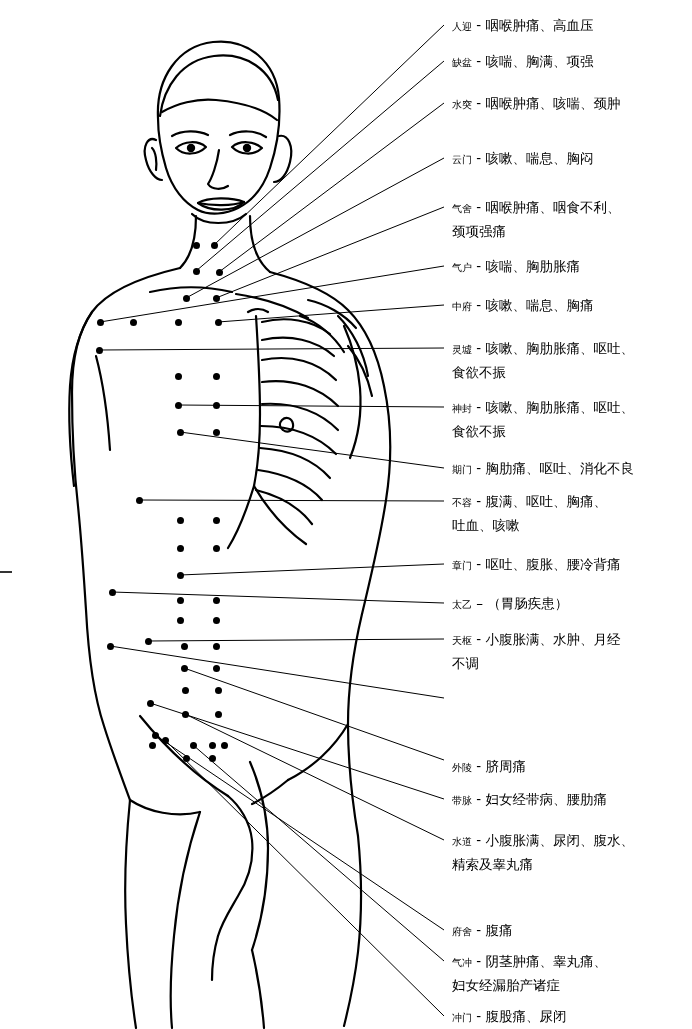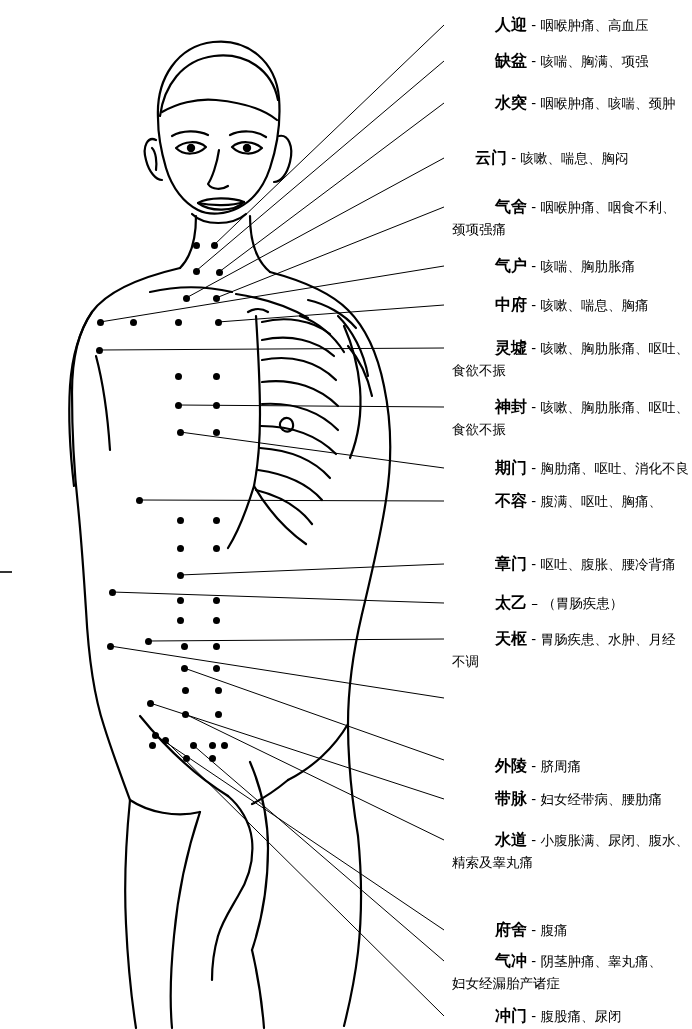--- a/index.html
+++ b/index.html
@@ -32,23 +32,22 @@
     height: 1029px;
   }
   .label {
     position: absolute;
     font-size: 13.5px;
     line-height: 22px;
     color: #000000;
     white-space: nowrap;
   }
   .label .pt {
-    font-weight: bold;
-    font-size: 16px;
-    margin-left: 43px;
+    font-weight: normal;
+    font-size: 10px;
   }
   .label .sep {
     font-weight: normal;
   }
   .label .desc {
     font-weight: normal;
   }
   .label .line2 {
     display: block;
   }
@@ -236,31 +235,31 @@
       <div class="dot" style="left: 185px; top: 714px;"></div>
       <div class="dot" style="left: 218px; top: 714px;"></div>
       <div class="dot" style="left: 193px; top: 745px;"></div>
       <div class="dot" style="left: 212px; top: 745px;"></div>
       <div class="dot" style="left: 224px; top: 745px;"></div>
       <div class="dot" style="left: 186px; top: 758px;"></div>
       <div class="dot" style="left: 212px; top: 758px;"></div>
       <div class="label" style="left: 452px; top: 14px;"><span class="pt">人迎</span><span class="sep"> - </span><span class="desc">咽喉肿痛、高血压</span></div>
       <div class="label" style="left: 452px; top: 50px;"><span class="pt">缺盆</span><span class="sep"> - </span><span class="desc">咳喘、胸满、项强</span></div>
       <div class="label" style="left: 452px; top: 92px;"><span class="pt">水突</span><span class="sep"> - </span><span class="desc">咽喉肿痛、咳喘、颈肿</span></div>
-      <div class="label" style="left: 432px; top: 147px;"><span class="pt">云门</span><span class="sep"> - </span><span class="desc">咳嗽、喘息、胸闷</span></div>
+      <div class="label" style="left: 452px; top: 147px;"><span class="pt">云门</span><span class="sep"> - </span><span class="desc">咳嗽、喘息、胸闷</span></div>
       <div class="label" style="left: 452px; top: 196px;"><span class="pt">气舍</span><span class="sep"> - </span><span class="desc">咽喉肿痛、咽食不利、</span><span class="desc line2">颈项强痛</span></div>
       <div class="label" style="left: 452px; top: 294px;"><span class="pt">中府</span><span class="sep"> - </span><span class="desc">咳嗽、喘息、胸痛</span></div>
       <div class="label" style="left: 452px; top: 255px;"><span class="pt">气户</span><span class="sep"> - </span><span class="desc">咳喘、胸肋胀痛</span></div>
       <div class="label" style="left: 452px; top: 337px;"><span class="pt">灵墟</span><span class="sep"> - </span><span class="desc">咳嗽、胸肋胀痛、呕吐、</span><span class="desc line2">食欲不振</span></div>
       <div class="label" style="left: 452px; top: 396px;"><span class="pt">神封</span><span class="sep"> - </span><span class="desc">咳嗽、胸肋胀痛、呕吐、</span><span class="desc line2">食欲不振</span></div>
       <div class="label" style="left: 452px; top: 457px; text-align: right;"><span class="pt">期门</span><span class="sep"> - </span><span class="desc">胸肋痛、呕吐、消化不良</span></div>
-      <div class="label" style="left: 452px; top: 490px;"><span class="pt">不容</span><span class="sep"> - </span><span class="desc">腹满、呕吐、胸痛、</span></div>
+      <div class="label" style="left: 452px; top: 490px;"><span class="pt">不容</span><span class="sep"> - </span><span class="desc">腹满、呕吐、胸痛、</span><span class="desc line2">吐血、咳嗽</span></div>
       <div class="label" style="left: 452px; top: 553px;"><span class="pt">章门</span><span class="sep"> - </span><span class="desc">呕吐、腹胀、腰冷背痛</span></div>
       <div class="label" style="left: 452px; top: 592px;"><span class="pt">太乙</span><span class="sep"> – </span><span class="desc">（胃肠疾患）</span></div>
-      <div class="label" style="left: 452px; top: 628px;"><span class="pt">天枢</span><span class="sep"> - </span><span class="desc">胃肠疾患、水肿、月经</span><span class="desc line2">不调</span></div>
+      <div class="label" style="left: 452px; top: 628px;"><span class="pt">天枢</span><span class="sep"> - </span><span class="desc">小腹胀满、水肿、月经</span><span class="desc line2">不调</span></div>
       <div class="label" style="left: 452px; top: 755px;"><span class="pt">外陵</span><span class="sep"> - </span><span class="desc">脐周痛</span></div>
       <div class="label" style="left: 452px; top: 788px;"><span class="pt">带脉</span><span class="sep"> - </span><span class="desc">妇女经带病、腰肋痛</span></div>
       <div class="label" style="left: 452px; top: 829px;"><span class="pt">水道</span><span class="sep"> - </span><span class="desc">小腹胀满、尿闭、腹水、</span><span class="desc line2">精索及睾丸痛</span></div>
       <div class="label" style="left: 452px; top: 919px;"><span class="pt">府舍</span><span class="sep"> - </span><span class="desc">腹痛</span></div>
       <div class="label" style="left: 452px; top: 950px;"><span class="pt">气冲</span><span class="sep"> - </span><span class="desc">阴茎肿痛、睾丸痛、</span><span class="desc line2">妇女经漏胎产诸症</span></div>
       <div class="label" style="left: 452px; top: 1005px;"><span class="pt">冲门</span><span class="sep"> - </span><span class="desc">腹股痛、尿闭</span></div>
     </div>
 
 </div>
 

